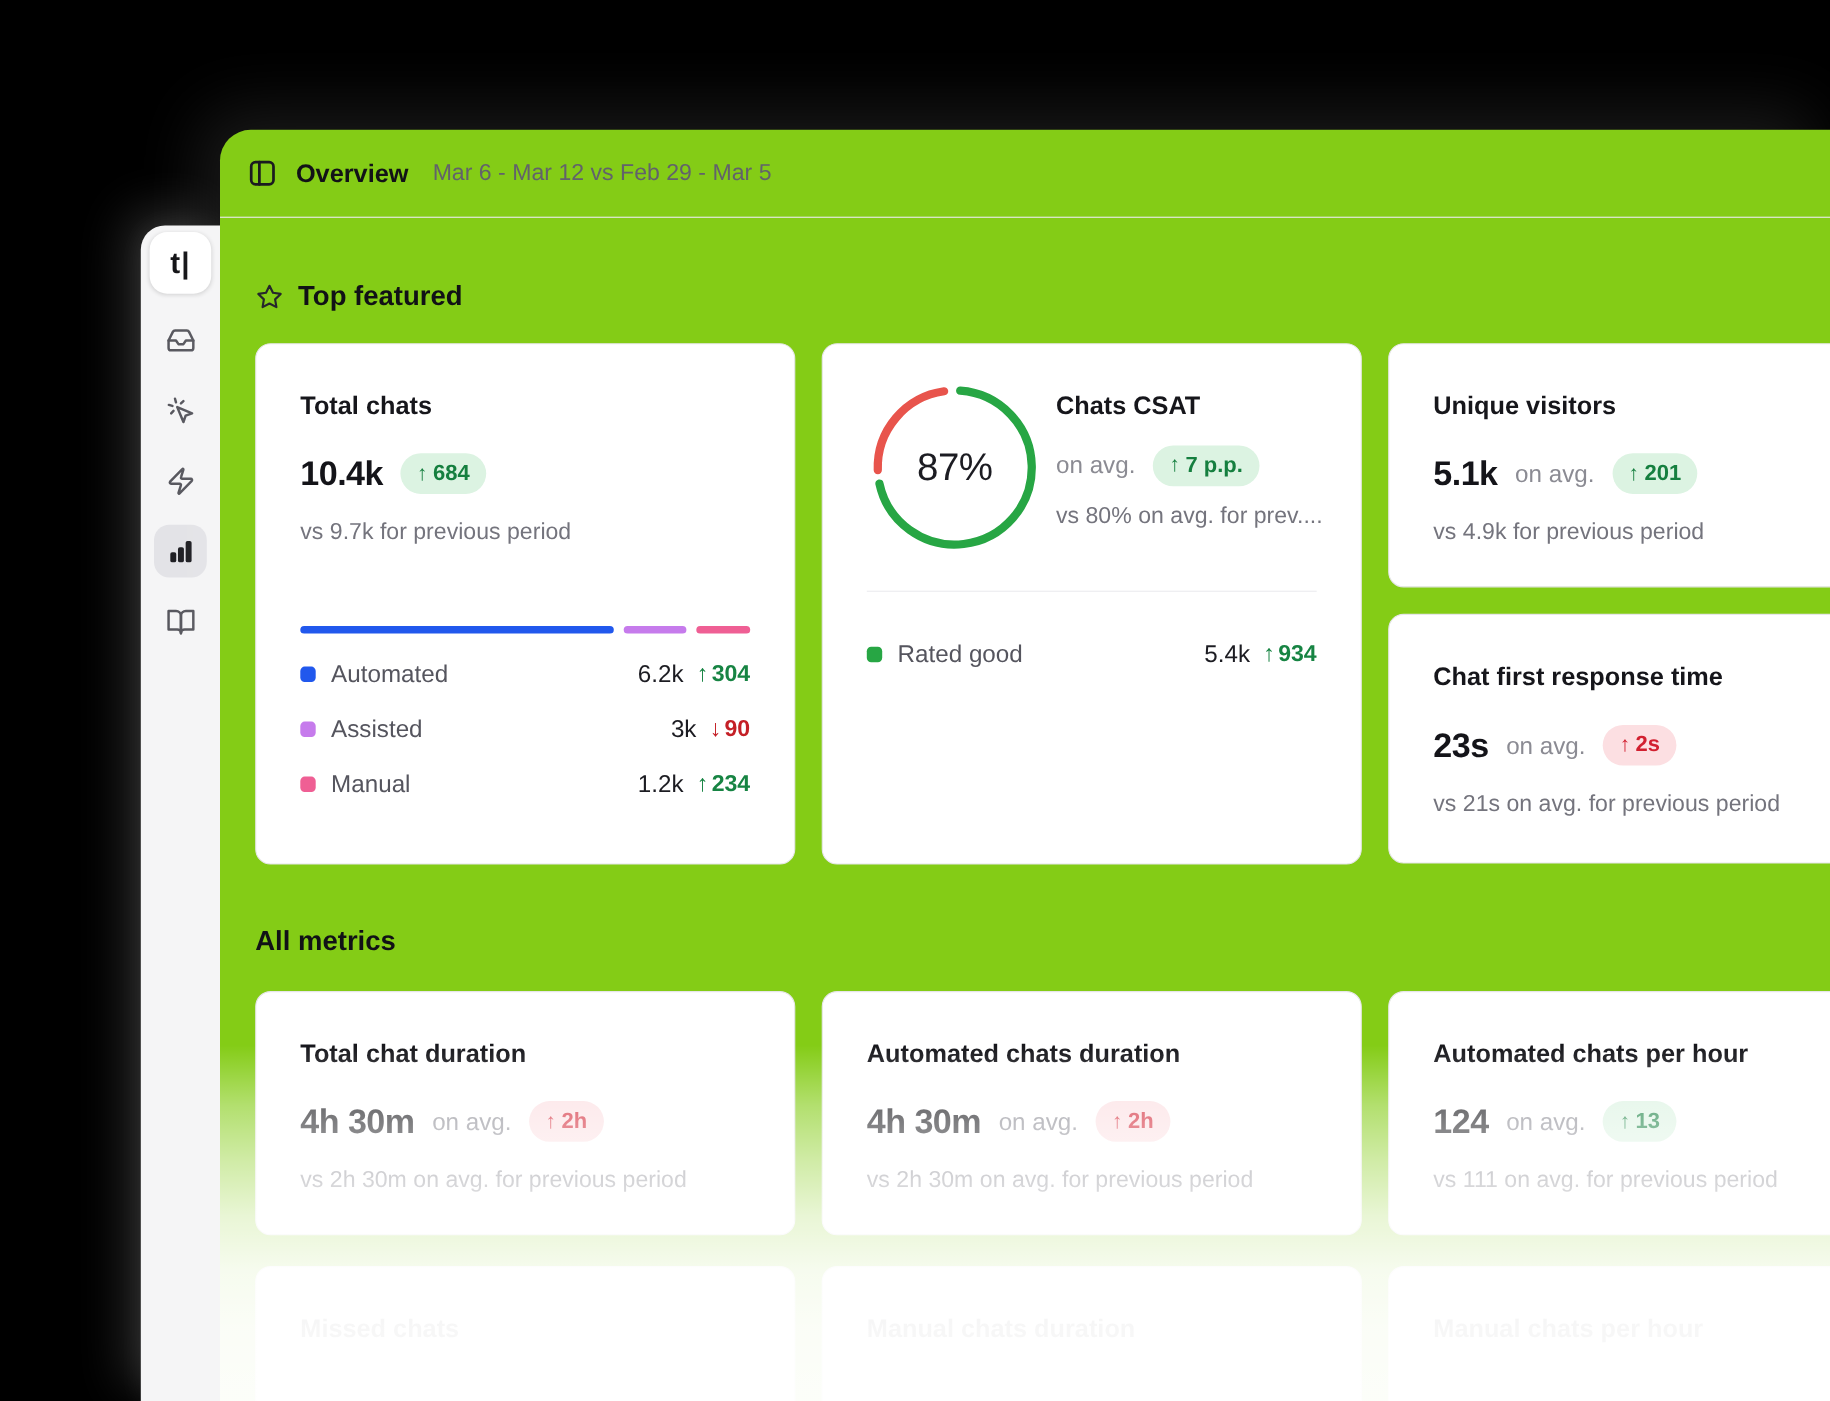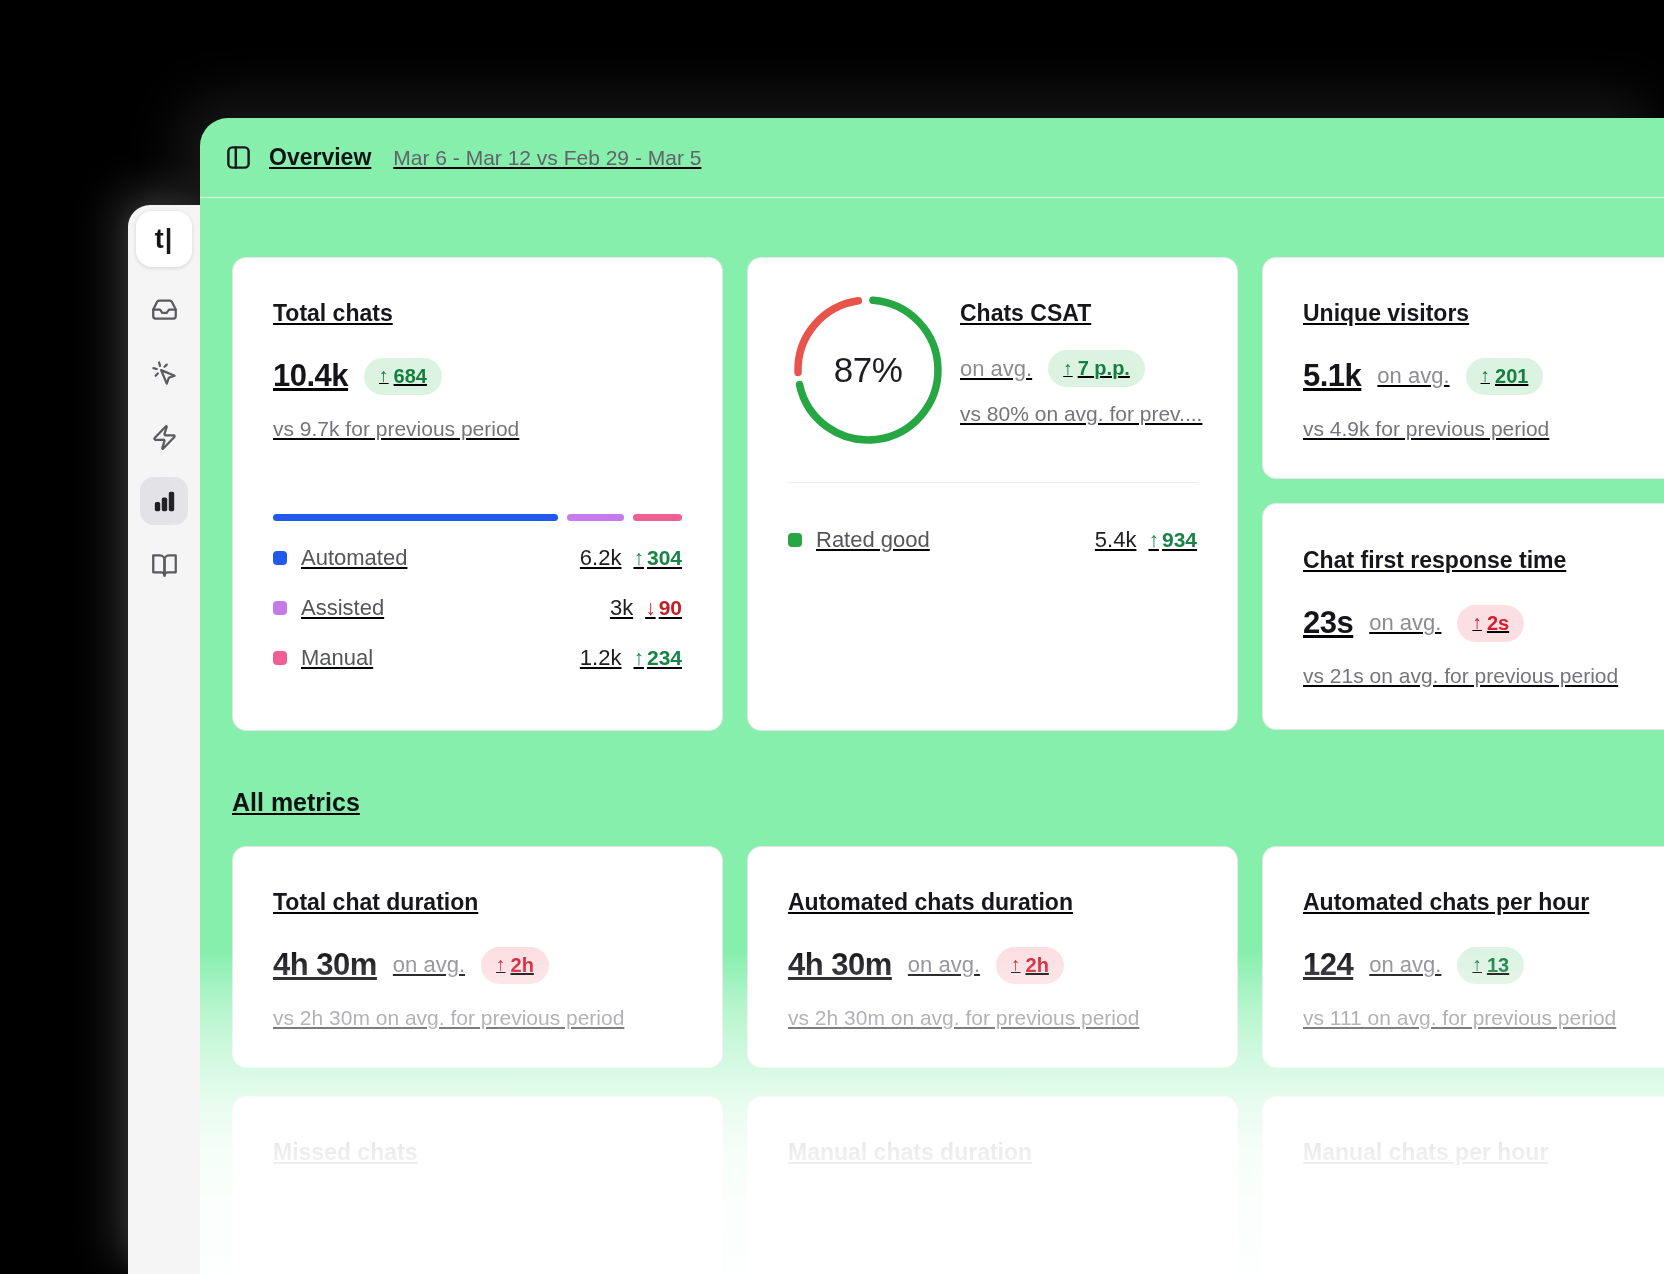--- a/index.html
+++ b/index.html
@@ -29,24 +29,23 @@
     width:48px;height:48px;border:0;background:transparent;border-radius:14px;
     display:flex;align-items:center;justify-content:center;color:#55555c;
     margin-bottom:16px;cursor:pointer;padding:0;
   }
   .nav-item.active{background:#e3e3e7;color:#1b1b20;}
   .nav-item svg{display:block;}
 
   
   .window{
     position:absolute;left:200px;top:118px;right:0;bottom:0;
-    background:#86efac;border-top-left-radius:28px;overflow:hidden;
+    background:#84cc16;border-top-left-radius:28px;overflow:hidden;
     box-shadow:-18px -18px 60px rgba(255,255,255,0.10);
     z-index:2;
-    text-decoration:underline;
   }
   .app-header{
     height:80px;border-bottom:1px solid #ececef;
     display:flex;align-items:center;padding-left:25px;box-sizing:border-box;
   }
   .panel-btn{border:0;background:transparent;padding:0;margin:0;color:#1b1b20;cursor:pointer;display:flex;}
   .app-title{font-size:23px;font-weight:700;color:#121217;margin-left:17px;}
   .date-range{font-size:21px;color:#62626b;margin-left:22px;}
 
   .content{padding:34px 0 0 32px;}
@@ -181,20 +180,26 @@
           <rect x="3" y="3" width="18" height="18" rx="3.5"></rect>
           <path d="M9.6 3v18"></path>
         </svg>
       </button>
       <h1 class="app-title">Overview</h1>
       <span class="date-range">Mar 6 - Mar 12 vs Feb 29 - Mar 5</span>
     </header>
 
     <div class="content">
 
+      <h2 class="section-heading">
+        <svg width="26" height="26" viewBox="0 0 24 24" fill="none" stroke="currentColor" stroke-width="1.8" stroke-linecap="round" stroke-linejoin="round">
+          <path d="m12 2.6 2.9 5.88 6.5.94-4.7 4.58 1.11 6.47L12 17.42l-5.81 3.05L7.3 14l-4.7-4.58 6.5-.94z"></path>
+        </svg>
+        <span>Top featured</span>
+      </h2>
 
       <div class="grid row1">
 
         <section class="card tall">
           <div class="card-title">Total chats</div>
           <div class="value-row">
             <span class="big-value">10.4k</span>
             <span class="pill" data-tone="positive">
               <span class="arrow">↑</span>
               <span>684</span>

